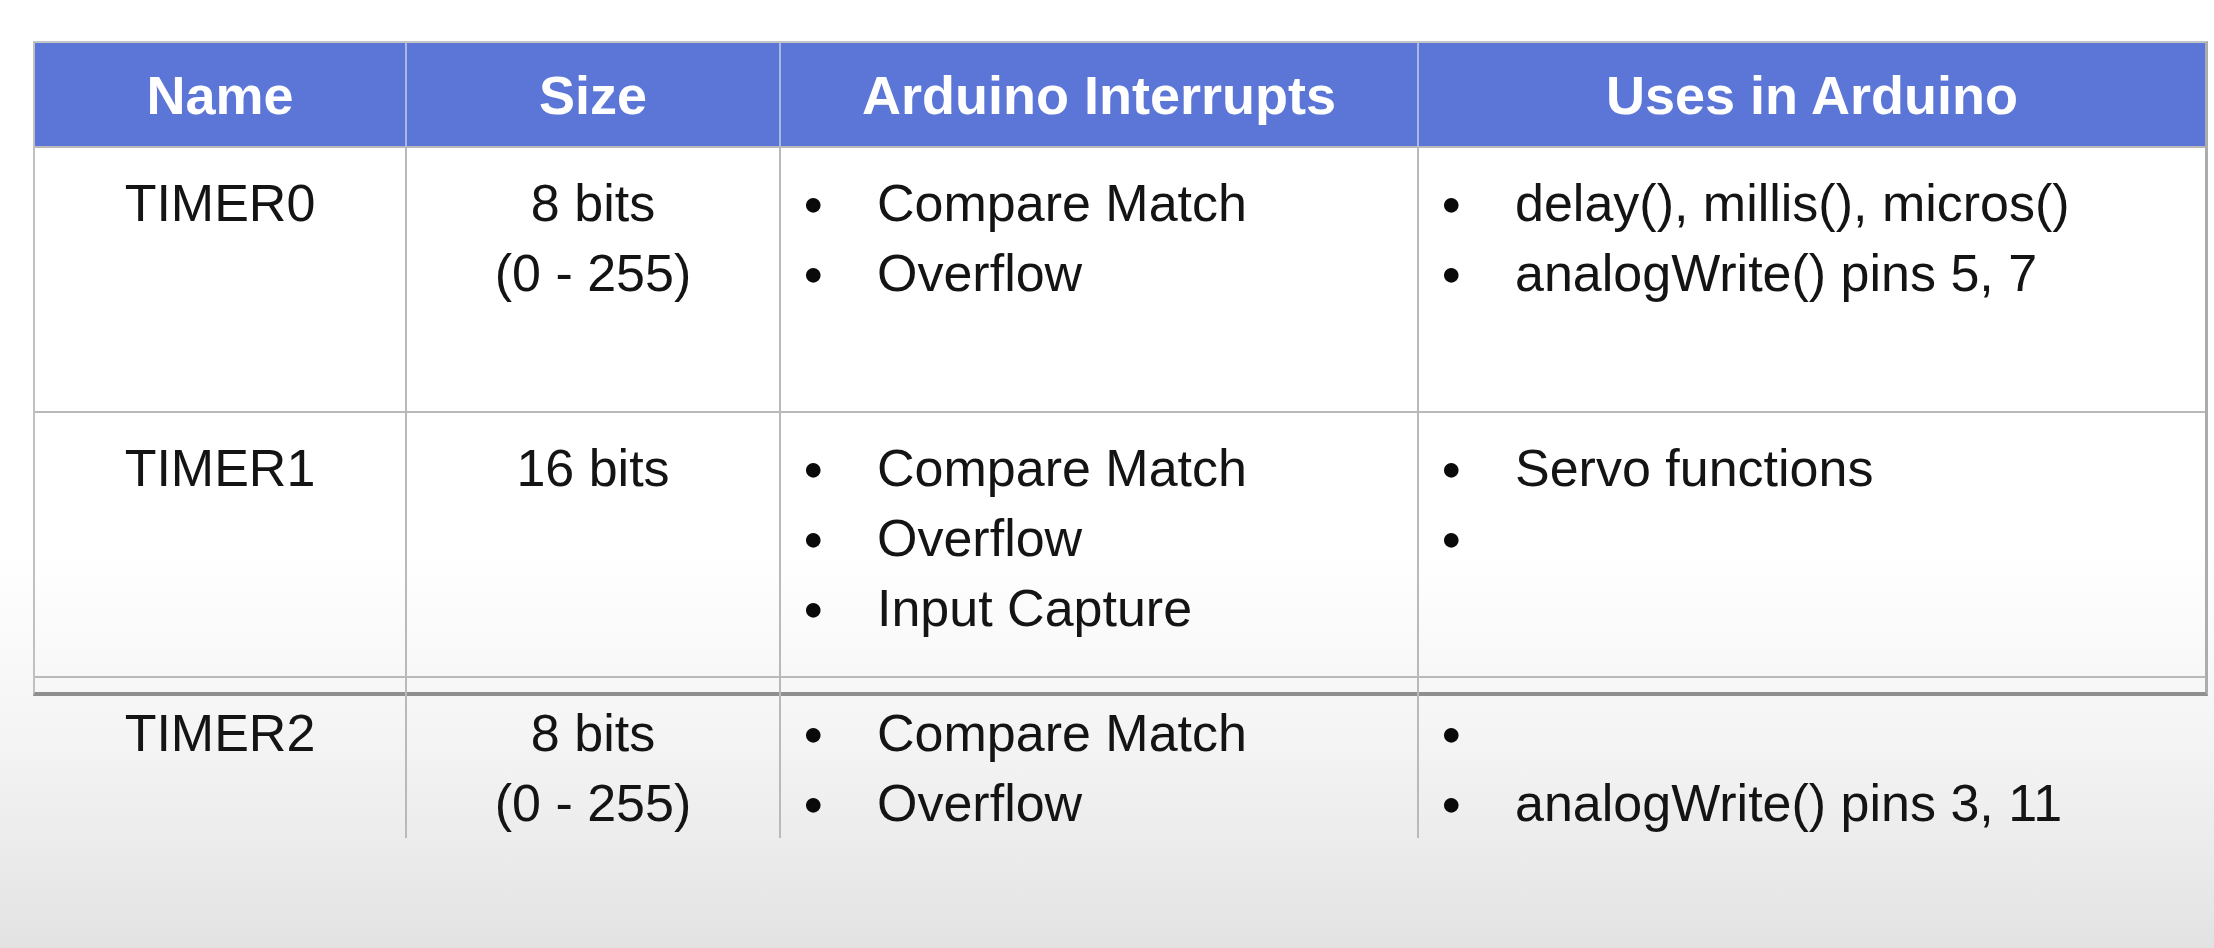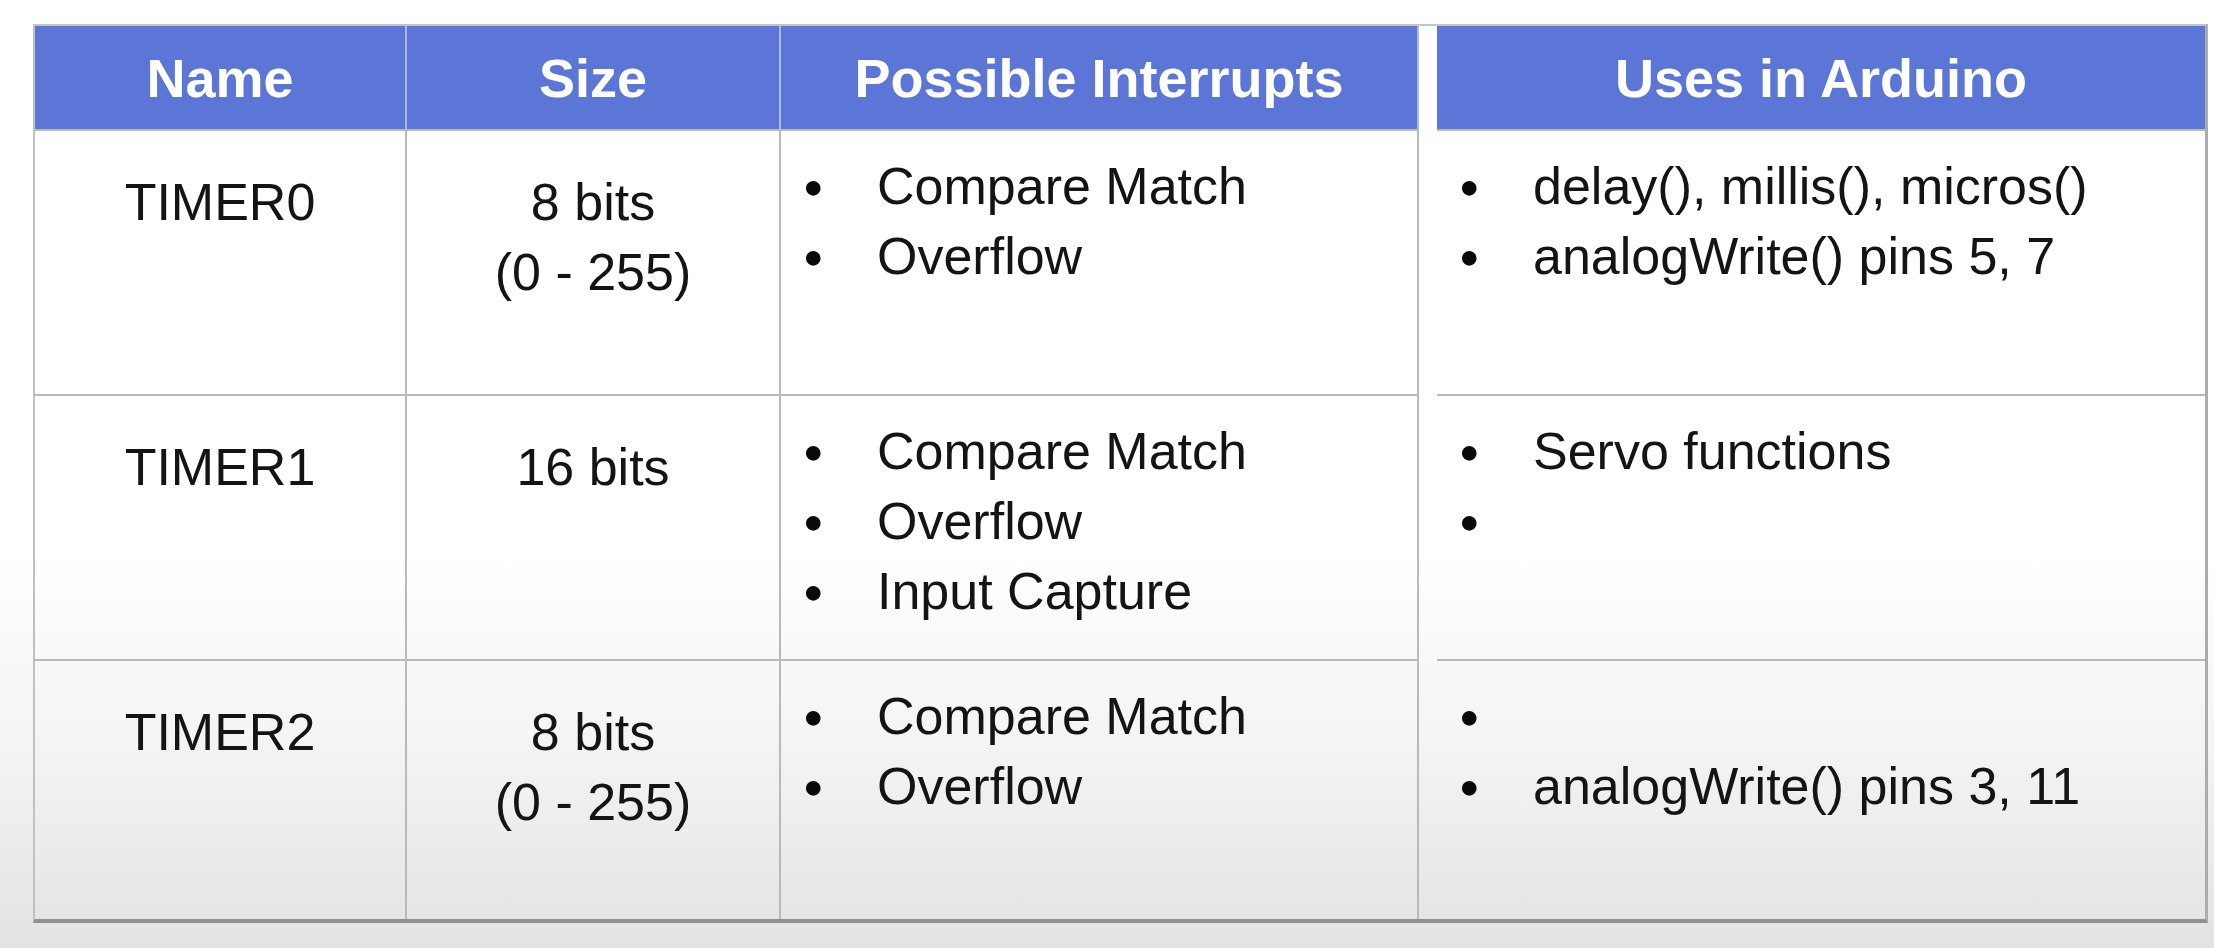--- a/index.html
+++ b/index.html
@@ -21,53 +21,53 @@
     background:linear-gradient(180deg,
       var(--page-top) 0%,
       var(--page-top) 58%,
       #F4F4F4 78%,
       #E7E7E7 95%,
       var(--page-bottom) 100%);
     position:relative;
   }
   .timers-table{
     position:absolute;
-    left:33px; top:24px;
-    width:2175px; height:899px;
+    left:33px; top:41px;
+    width:2175px; height:655px;
     display:grid;
     grid-template-columns:372px 374px 638px 1fr;
     grid-template-rows:105px 265px 265px 1fr;
     border:2px solid var(--outer-border);
     border-top-color:#C4C4C4;
     border-left-color:#C0C0C0;
     border-right:3px solid var(--outer-border);
     border-bottom:4px solid var(--outer-border-dark);
     background:transparent;
   }
   .cell{
     border-right:2px solid var(--grid-line);
     border-bottom:2px solid var(--grid-line);
     background:transparent;
   }
-  .cell.last-col{border-right:none;margin-left:18px;}
+  .cell.last-col{border-right:none;}
   .cell.last-row{border-bottom:none;}
   .head{
     background:var(--header-bg);
     color:var(--header-text);
     font-weight:bold;
     font-size:54px;
     display:flex;
     align-items:center;
     justify-content:center;
     border-right-color:#ADB7E3;
   }
   .head.last-col{border-right:none;}
   .centered-cell{
     text-align:center;
-    padding-top:36px;
+    padding-top:20px;
     font-size:52px;
     line-height:70px;
   }
   .list-cell{
     padding:20px 8px 0 20px;
     font-size:52px;
     line-height:70px;
   }
   .li{display:flex;align-items:flex-start;}
   .dot{
@@ -79,21 +79,21 @@
   }
   .li-text{line-height:70px;white-space:nowrap;}
 </style>
 </head>
 <body>
 
 <div class="timers-table">
 
   <div class="cell head">Name</div>
   <div class="cell head">Size</div>
-  <div class="cell head">Possible Interrupts</div>
+  <div class="cell head">Arduino Interrupts</div>
   <div class="cell head last-col">Uses in Arduino</div>
 
   <div class="cell centered-cell">
     <div>TIMER0</div>
   </div>
   <div class="cell centered-cell">
     <div>8 bits</div>
     <div>(0 - 255)</div>
   </div>
   <div class="cell list-cell">

